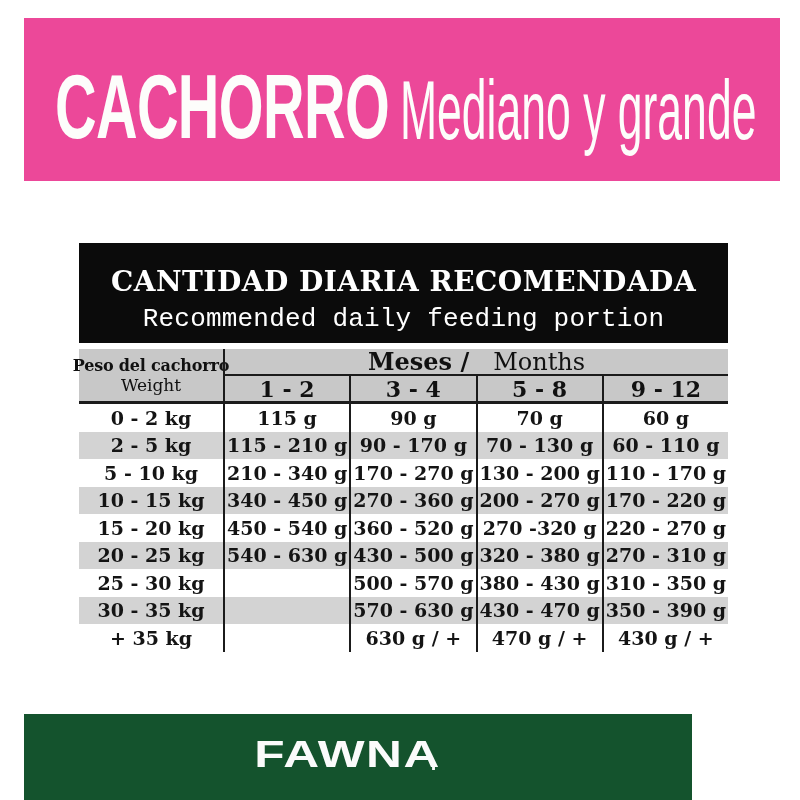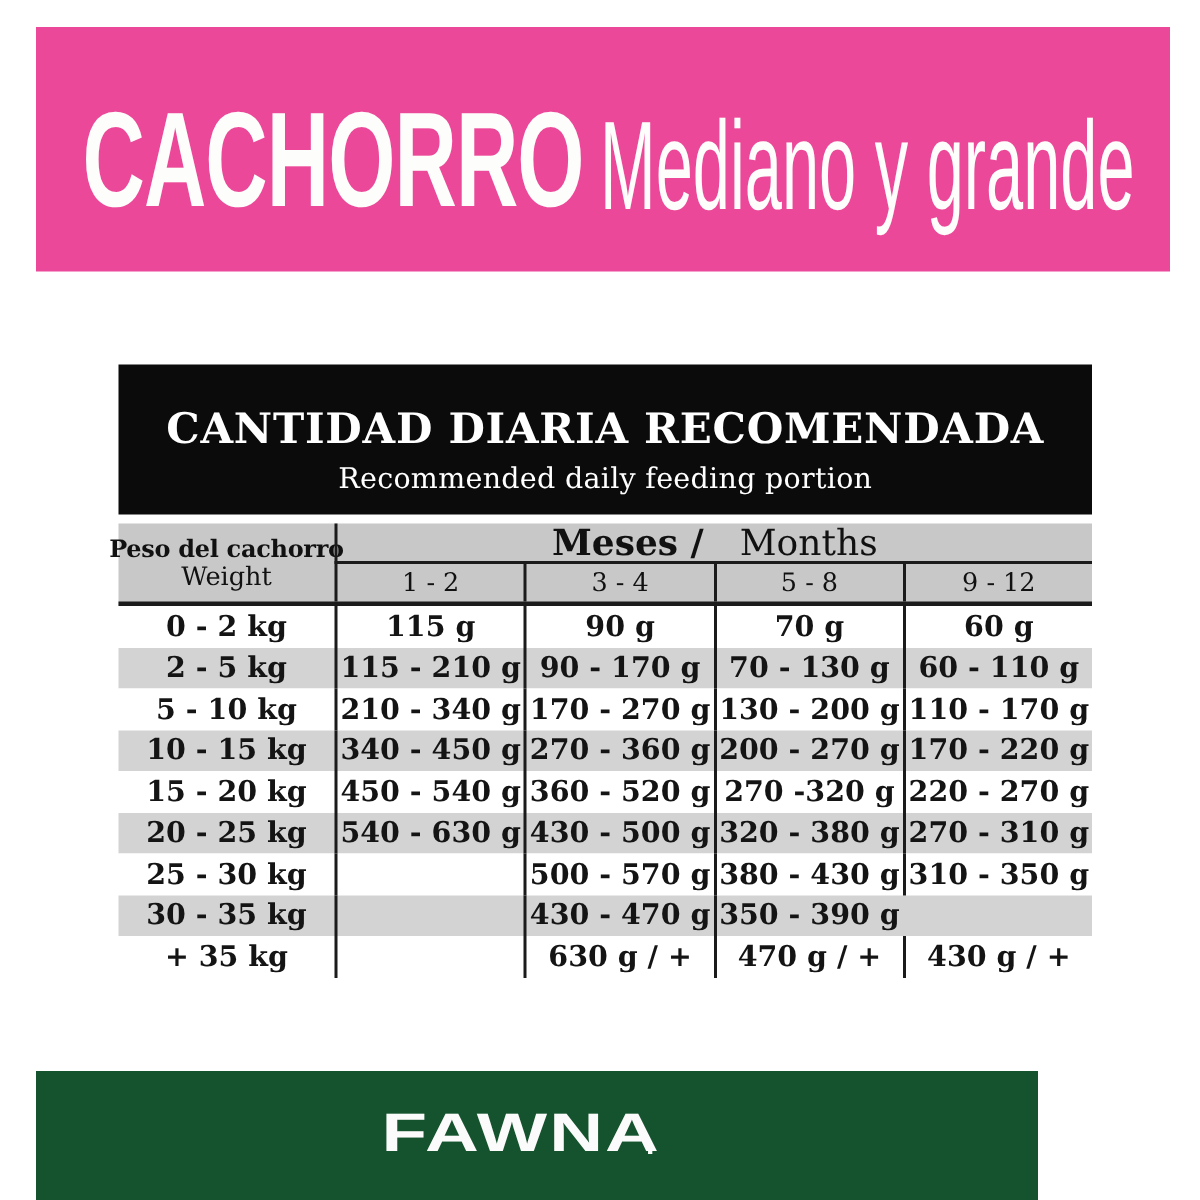--- a/index.html
+++ b/index.html
@@ -26,21 +26,21 @@
 
   
   .table-wrap { position: absolute; left: 79px; top: 243px; width: 649px; }
 
   .tbl-title {
     height: 100px; background: #0b0b0b; color: #ffffff;
     display: flex; flex-direction: column; align-items: center; justify-content: center;
     gap: 6px; padding-top: 12px;
   }
   .tbl-title .line1 { font-weight: bold; font-size: 28px; letter-spacing: 0.5px; white-space: nowrap; }
-  .tbl-title .line2 { font-weight: normal; font-size: 19px; letter-spacing: 0.2px; white-space: nowrap; }
+  .tbl-title .line2 { font-weight: normal; font-size: 26px; letter-spacing: 0.2px; white-space: nowrap; font-family: Liberation Mono, monospace; }
 
   .tbl-header {
     margin-top: 6px; background: #c8c8c8;
     display: grid; grid-template-columns: 144px repeat(4, 1fr);
     grid-template-rows: 27px 25px;
     border-bottom: 3px solid #1b1b1b; color: #111111;
   }
   .peso-cell {
     grid-row: 1 / 3; grid-column: 1;
     display: flex; flex-direction: column; align-items: center; justify-content: center;
@@ -50,21 +50,21 @@
   .meses-cell {
     grid-row: 1; grid-column: 2 / 6;
     border-left: 2px solid #1b1b1b; border-bottom: 2px solid #1b1b1b;
     display: flex; align-items: center; justify-content: center; font-size: 24px;
   }
   .meses-cell .m-bold { font-weight: bold; }
   .meses-cell .m-reg { font-weight: normal; margin-left: 24px; }
   .month-cell {
     grid-row: 2; border-left: 2px solid #1b1b1b;
     display: flex; align-items: center; justify-content: center;
-    font-weight: normal; font-size: 17px;
+    font-weight: bold; font-size: 22px;
   }
 
   .tbl-body { color: #141414; }
   .tbl-row {
     display: grid; grid-template-columns: 144px repeat(4, 1fr);
     height: 27.5px; background: #ffffff;
   }
   .tbl-row:nth-child(even) { background: #d3d3d3; }
   .tbl-row .cell {
     display: flex; align-items: center; justify-content: center;
@@ -165,20 +165,21 @@
     <div class="tbl-row">
       <div class="cell">25 - 30 kg</div>
       <div class="cell val"></div>
       <div class="cell val">500 - 570 g</div>
       <div class="cell val">380 - 430 g</div>
       <div class="cell val">310 - 350 g</div>
     </div>
     <div class="tbl-row">
       <div class="cell">30 - 35 kg</div>
       <div class="cell val"></div>
+      <div class="cell val">570 - 630 g</div>
       <div class="cell val">430 - 470 g</div>
       <div class="cell val">350 - 390 g</div>
     </div>
     <div class="tbl-row">
       <div class="cell">+ 35 kg</div>
       <div class="cell val"></div>
       <div class="cell val">630 g / +</div>
       <div class="cell val">470 g / +</div>
       <div class="cell val">430 g / +</div>
     </div>

